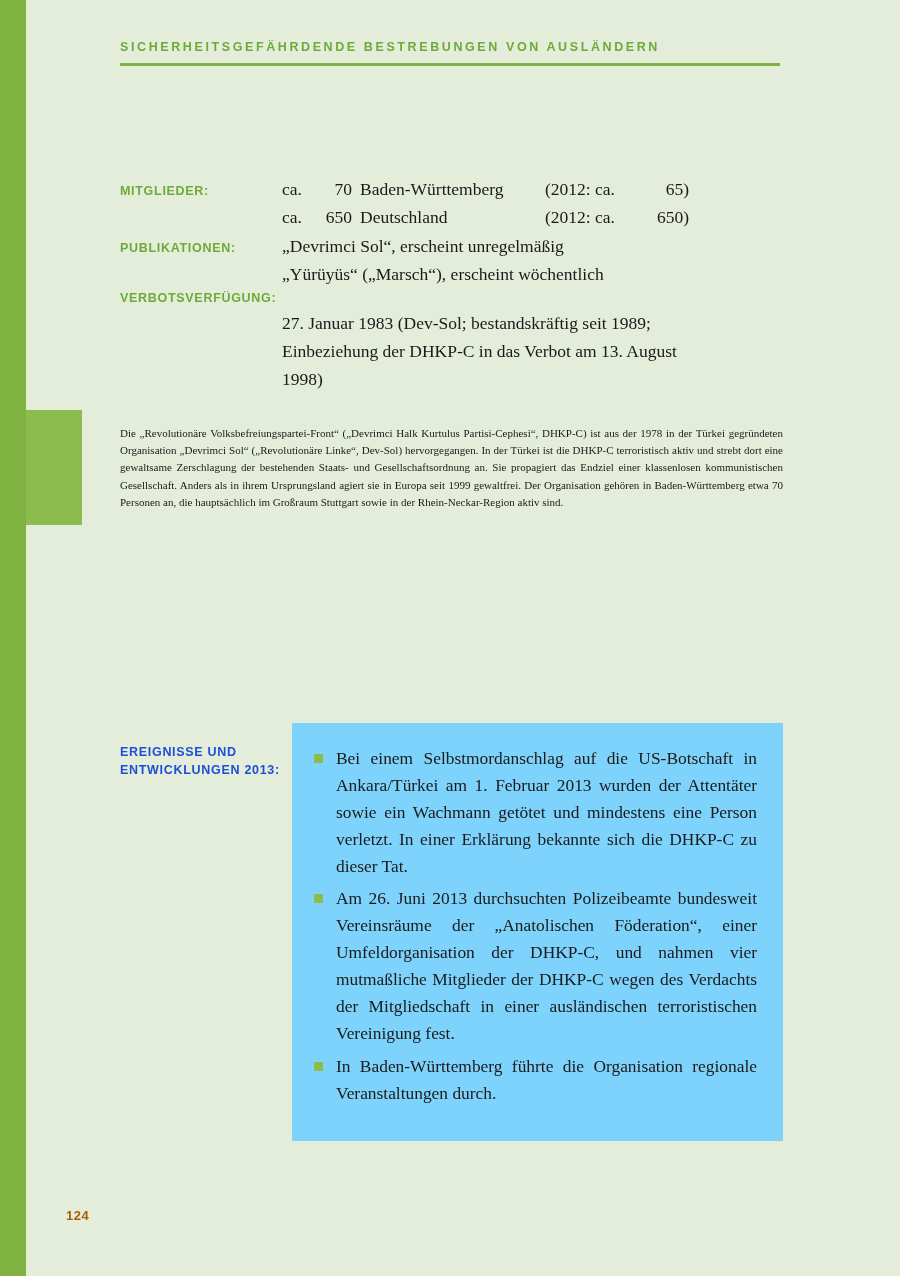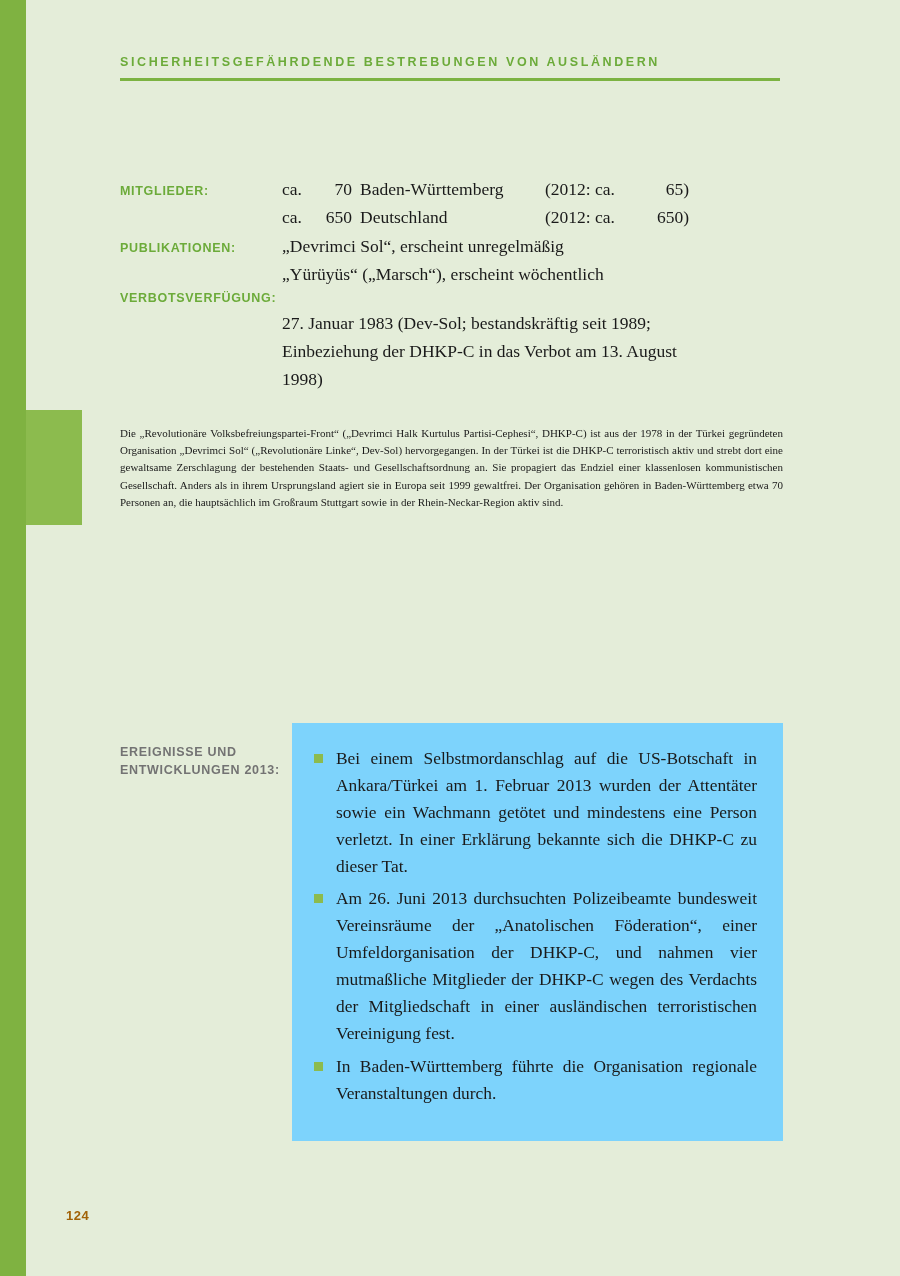--- a/index.html
+++ b/index.html
@@ -40,21 +40,21 @@
     top: 410px;
     width: 56px;
     height: 115px;
     background: #8cbb4e;
   }
 
   
   .header {
     position: absolute;
     left: 120px;
-    top: 55px;
+    top: 40px;
     width: 660px;
   }
   .header-title {
     font-family: "Liberation Sans", sans-serif;
     font-size: 12.5px;
     font-weight: bold;
     letter-spacing: 2.6px;
     color: #6cab3a;
     text-transform: uppercase;
     white-space: nowrap;
@@ -127,21 +127,21 @@
   }
   .events-label {
     position: absolute;
     left: 0;
     top: 20px;
     width: 165px;
     font-family: "Liberation Sans", sans-serif;
     font-size: 12.5px;
     font-weight: bold;
     letter-spacing: 0.7px;
-    color: #737373;
+    color: #1d4ed8;
     text-transform: uppercase;
     line-height: 1.45;
   }
   .events-panel {
     position: absolute;
     left: 172px;
     top: 0;
     width: 491px;
     min-height: 396px;
     background: #7dd3fc;

